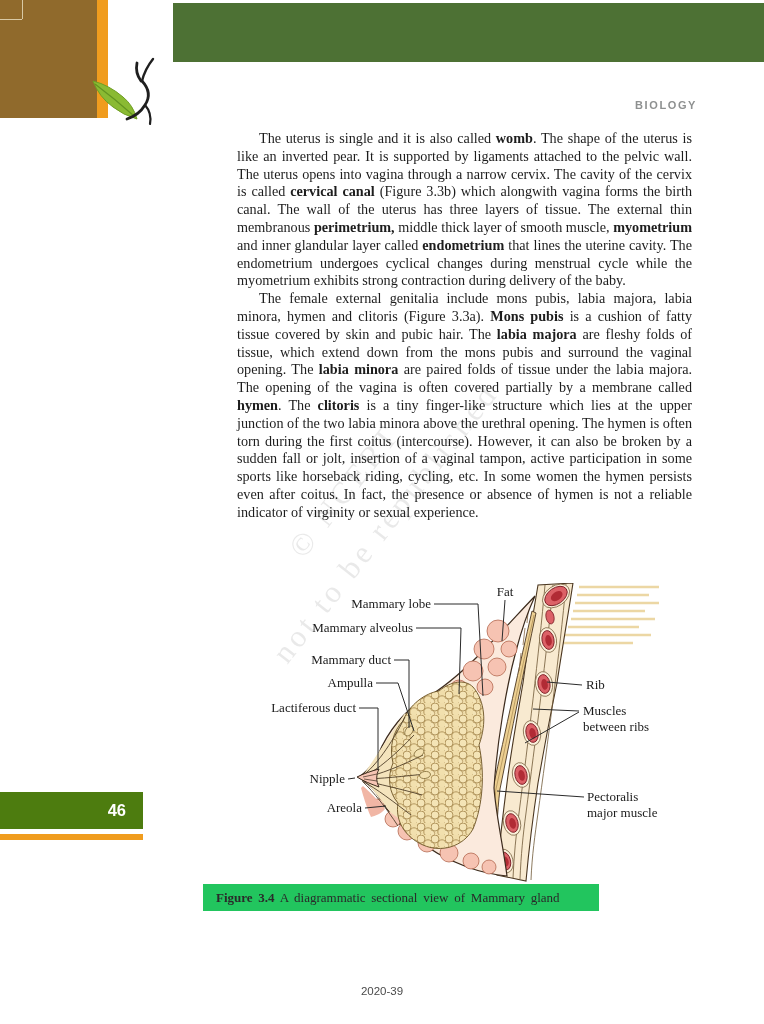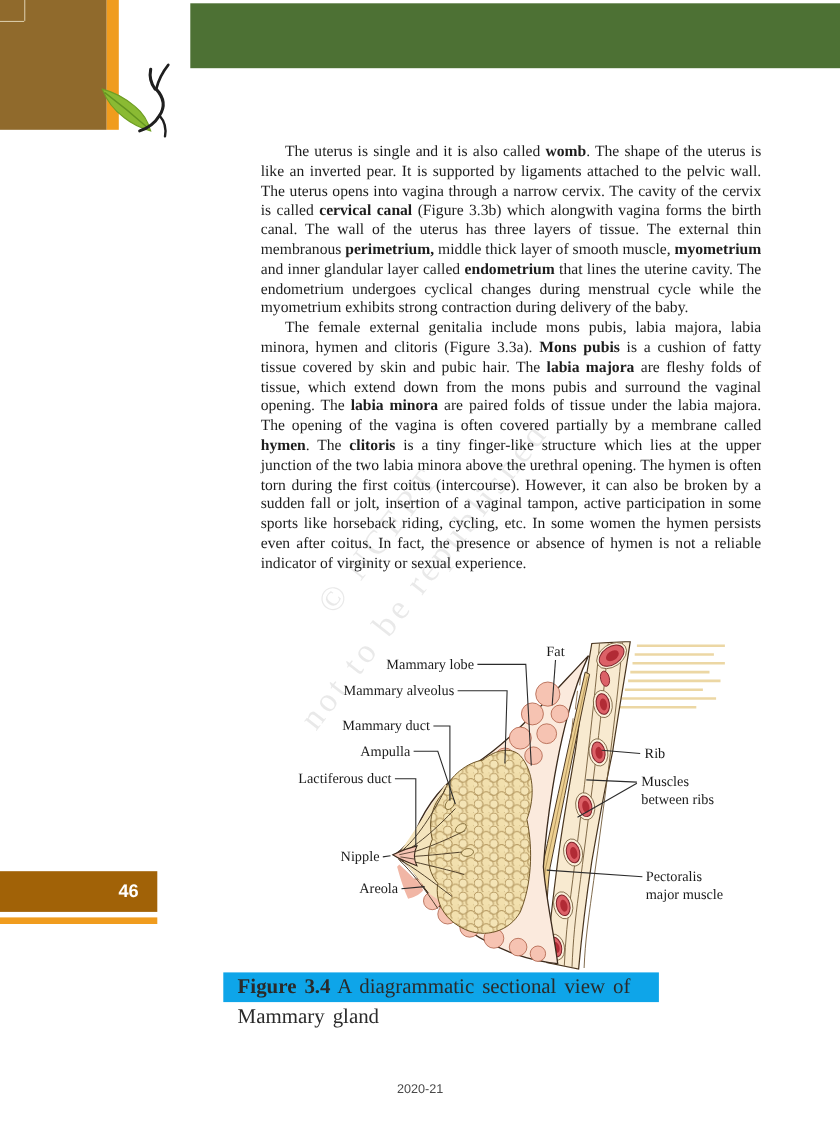--- a/index.html
+++ b/index.html
@@ -27,26 +27,26 @@
   .para{margin:0;text-align:justify;font-size:14.2px;line-height:17.8px;color:#1d1d1d;}
   .para.indent{text-indent:22px;}
   .b{font-weight:bold;}
   .i{}
 
   
   .diagram{position:absolute;left:235px;top:583px;width:430px;height:300px;}
   .diagram text{font-family:"Liberation Serif",serif;font-size:13px;fill:#1a1a1a;}
 
   
-  .caption{position:absolute;left:203px;top:884px;width:396px;height:27px;background:#0ea5e9;
-        font-size:19px;line-height:27px;color:#2a2a2a;padding-left:13px;box-sizing:border-box;
+  .caption{position:absolute;left:203px;top:884px;width:396px;height:27px;background:#22c55e;
+        font-size:13px;line-height:27px;color:#2a2a2a;padding-left:13px;box-sizing:border-box;
         word-spacing:2.5px;}
 
   
-  .pagenum-box{position:absolute;left:0;top:792px;width:143px;height:37px;background:#a16207;
+  .pagenum-box{position:absolute;left:0;top:792px;width:143px;height:37px;background:#4d7c0f;
         color:#ffffff;font-family:"Liberation Sans",sans-serif;font-weight:bold;font-size:16.5px;
         line-height:37px;text-align:right;padding-right:17px;box-sizing:border-box;}
   .pagenum-strip{position:absolute;left:0;top:834px;width:143px;height:6px;background:#f09c1e;}
   .footer{position:absolute;left:0;top:985px;width:764px;text-align:center;
         font-family:"Liberation Sans",sans-serif;font-size:11.5px;color:#4a4a4a;}
 </style>
 </head>
 <body>
 
 <div class="page">
@@ -60,20 +60,21 @@
 
   <svg class="logo" viewBox="0 0 100 75">
     <path d="M8,26 Q24,30 38,42 Q48,50 52,64 Q38,60 28,52 Q14,42 8,26 Z" fill="#8aba33" stroke="#6f9e24" stroke-width="1"></path>
     <path d="M10,29 Q30,44 49,61" fill="none" stroke="#639420" stroke-width="1.2"></path>
     <path d="M52,8 Q50,18 56,26" fill="none" stroke="#1f1f1f" stroke-width="2.8" stroke-linecap="round"></path>
     <path d="M68,4 Q60,14 57,26" fill="none" stroke="#1f1f1f" stroke-width="2.4" stroke-linecap="round"></path>
     <path d="M57,26 Q68,38 60,50 Q54,60 42,64" fill="none" stroke="#1f1f1f" stroke-width="2.8" stroke-linecap="round"></path>
     <path d="M60,50 Q67,58 65,69" fill="none" stroke="#1f1f1f" stroke-width="2.2" stroke-linecap="round"></path>
   </svg>
 
+  <div class="running-head">BIOLOGY</div>
 
   <div class="watermark">
     <div>© NCERT</div>
     <div>not to be republished</div>
   </div>
 
   <div class="article" id="article">
       <p class="para indent"><span>The uterus is single and it is also called </span><span class="b">womb</span><span>. The shape of the uterus is like an inverted pear. It is supported by ligaments attached to the pelvic wall. The uterus opens into vagina through a narrow cervix. The cavity of the cervix is called </span><span class="b">cervical canal</span><span> (Figure 3.3b) which alongwith vagina forms the birth canal. The wall of the uterus has three layers of tissue. The external thin membranous </span><span class="b">perimetrium,</span><span> middle thick layer of smooth muscle, </span><span class="b">myometrium</span><span> and inner glandular layer called </span><span class="b">endometrium</span><span> that lines the uterine cavity. The endometrium undergoes cyclical changes during menstrual cycle while the myometrium exhibits strong contraction during delivery of the baby.</span></p>
       <p class="para indent"><span>The female external genitalia include mons pubis, labia majora, labia minora, hymen and clitoris (Figure 3.3a). </span><span class="b">Mons pubis</span><span> is a cushion of fatty tissue covered by skin and pubic hair. The </span><span class="b">labia majora</span><span> are fleshy folds of tissue, which extend down from the mons pubis and surround the vaginal opening. The </span><span class="b">labia minora</span><span> are paired folds of tissue under the labia majora. The opening of the vagina is often covered partially by a membrane called </span><span class="b">hymen</span><span>. The </span><span class="b">clitoris</span><span> is a tiny finger-like structure which lies at the upper junction of the two labia minora above the urethral opening. The hymen is often torn during the first coitus (intercourse). </span><span class="i">However, it can also be broken by a sudden fall or jolt, insertion of a vaginal tampon, active participation in some sports like horseback riding, cycling, etc. In some women the hymen persists even after coitus. In fact, the presence or absence of hymen is not a reliable indicator of virginity or sexual experience.</span></p>
     </div>
@@ -239,15 +240,15 @@
     <text x="352" y="234">major muscle</text>
   </svg>
 
   <div class="caption">
     <span class="b">Figure 3.4</span><span> A diagrammatic sectional view of Mammary gland</span>
   </div>
 
   <div class="pagenum-box">46</div>
   <div class="pagenum-strip"></div>
 
-  <div class="footer">2020-21</div>
+  <div class="footer">2020-39</div>
 
 </div>
 
 </body></html>

